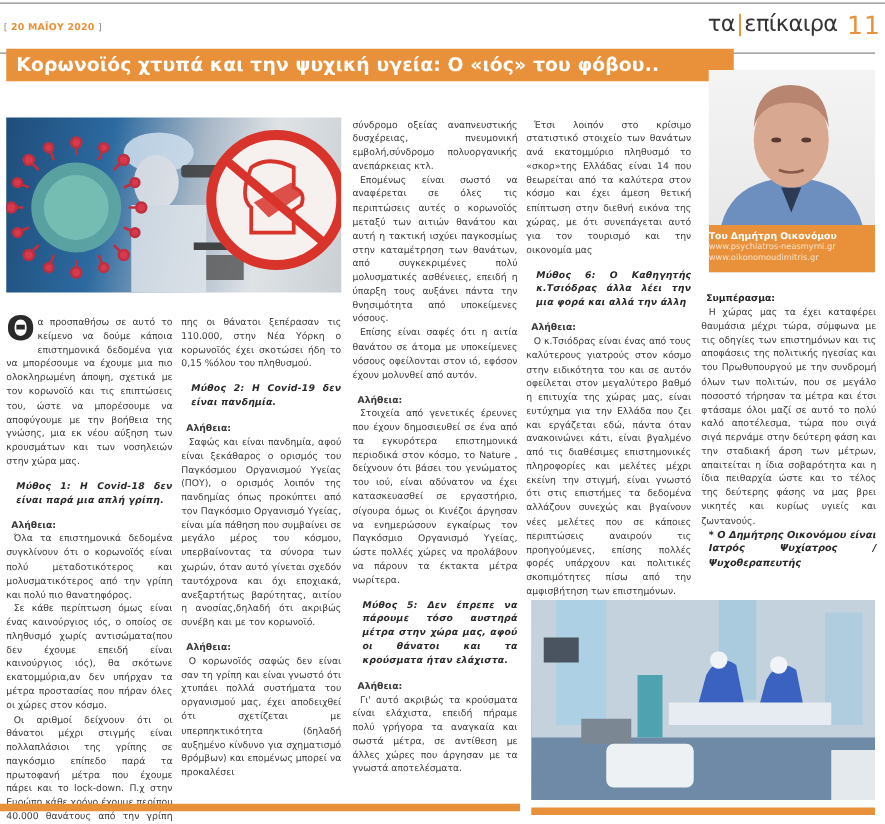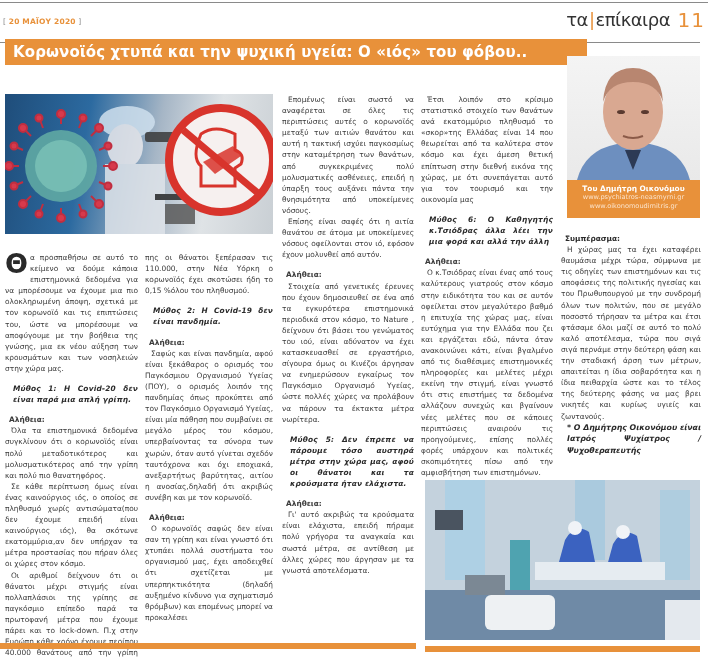--- a/index.html
+++ b/index.html
@@ -22,21 +22,21 @@
   .col .myth { font-weight: bold; color: #2a2a2a; margin-top: 9px; text-indent: 0; padding-left: 8px; letter-spacing: 0.2px; font-style: italic; }
   .col .truth { font-weight: bold; margin-top: 9px; text-indent: 0; padding-left: 4px; }
   .col1 { left: 5px; top: 252px; width: 133px; }
   .col2 { left: 145px; top: 252px; width: 128px; }
   .col3 { left: 282px; top: 94px; width: 132px; }
   .col4 { left: 421px; top: 94px; width: 132px; }
   .col5 { left: 561px; top: 233px; width: 140px; }
   .dropcap { float: left; font-size: 27px; line-height: 22px; font-weight: bold; color: #2a2a2a; margin: 1px 2px 0 0; }
   .author { position: absolute; left: 567px; top: 56px; width: 133px; height: 162px; background: #f2f2f2; overflow: hidden; }
   .author-photo { position: absolute; left: 0; top: 0; width: 133px; height: 124px; background: linear-gradient(180deg, #f4f4f4 0%, #e9e9e9 100%); }
-  .author-caption { position: absolute; left: 0; top: 124px; width: 133px; height: 38px; background: #e8913a; text-align: center; color: #fff; }
+  .author-caption { position: absolute; left: 0; top: 124px; width: 133px; height: 38px; background: #e8913a; color: #fff; }
   .author-caption .name { font-size: 7.4px; font-weight: bold; margin-top: 4px; }
   .author-caption .url { font-size: 6.6px; color: #fbe3cb; line-height: 9px; }
   .conclusion-head { font-weight: bold; color: #2a2a2a; text-indent: 0 !important; padding-left: 4px; }
   .signature { font-weight: bold; font-style: italic; color: #2a2a2a; margin-top: 9px; text-indent: 0 !important; padding-left: 6px; font-size: 7.8px; line-height: 11.5px; }
   .ward { position: absolute; left: 425px; top: 480px; width: 275px; height: 160px; overflow: hidden;
     background: linear-gradient(180deg, #cfd9e2 0%, #b8c8d7 40%, #8fa6bd 70%, #5d7590 100%); }
   .bottom-bar-left { position: absolute; left: 0; top: 643px; width: 416px; height: 6px; background: #e8913a; }
   .bottom-bar-right { position: absolute; left: 425px; top: 646px; width: 275px; height: 6px; background: #e8913a; }
   svg { display: block; }
 </style>
@@ -111,37 +111,38 @@
       <circle cx="216" cy="66" r="52" fill="#f6f0ef" stroke="#d8342c" stroke-width="8"></circle>
       <path d="M196 40 q14 -10 34 0 l0 16 q10 4 6 14 l-6 4 l0 18 l-34 0 l0 -20 q-10 -8 0 -32 z" fill="none" stroke="#d8342c" stroke-width="3"></path>
       <path d="M198 68 l30 -16 l8 10 l-26 18 z" fill="#d8342c" opacity="0.85"></path>
       <line x1="178" y1="36" x2="254" y2="100" stroke="#d8342c" stroke-width="7"></line>
     </g>
   </svg>
 </div>
 
 <div class="col col1">
   <p class="noind"><span class="dropcap">Θ</span><span>α προσπαθήσω σε αυτό το κείμενο να δούμε κάποια επιστημονικά δεδομένα για να μπορέσουμε να έχουμε μια πιο ολοκληρωμένη άποψη, σχετικά με τον κορωνοϊό και τις επιπτώσεις του, ώστε να μπορέσουμε να αποφύγουμε με την βοήθεια της γνώσης, μια εκ νέου αύξηση των κρουσμάτων και των νοσηλειών στην χώρα μας.</span></p>
-  <p class="myth">Μύθος 1: Η Covid-20 δεν είναι παρά μια απλή γρίπη.</p>
+  <p class="myth">Μύθος 1: Η Covid-18 δεν είναι παρά μια απλή γρίπη.</p>
   <p class="truth">Αλήθεια:</p>
   <p>Όλα τα επιστημονικά δεδομένα συγκλίνουν ότι ο κορωνοϊός είναι πολύ μεταδοτικότερος και μολυσματικότερος από την γρίπη και πολύ πιο θανατηφόρος.</p>
   <p>Σε κάθε περίπτωση όμως είναι ένας καινούργιος ιός, ο οποίος σε πληθυσμό χωρίς αντισώματα(που δεν έχουμε επειδή είναι καινούργιος ιός), θα σκότωνε εκατομμύρια,αν δεν υπήρχαν τα μέτρα προστασίας που πήραν όλες οι χώρες στον κόσμο.</p>
   <p>Οι αριθμοί δείχνουν ότι οι θάνατοι μέχρι στιγμής είναι πολλαπλάσιοι της γρίπης σε παγκόσμιο επίπεδο παρά τα πρωτοφανή μέτρα που έχουμε πάρει και το lock-down. Π.χ στην Ευρώπη κάθε χρόνο έχουμε περίπου 40.000 θανάτους από την γρίπη ενώ μόνο σε 4 χώρες της Ευρώ-</p>
 </div>
 
 <div class="col col2">
   <p class="noind">πης οι θάνατοι ξεπέρασαν τις 110.000, στην Νέα Υόρκη ο κορωνοϊός έχει σκοτώσει ήδη το 0,15 %όλου του πληθυσμού.</p>
   <p class="myth">Μύθος 2: Η Covid-19 δεν είναι πανδημία.</p>
   <p class="truth">Αλήθεια:</p>
   <p>Σαφώς και είναι πανδημία, αφού είναι ξεκάθαρος ο ορισμός του Παγκόσμιου Οργανισμού Υγείας (ΠΟΥ), ο ορισμός λοιπόν της πανδημίας όπως προκύπτει από τον Παγκόσμιο Οργανισμό Υγείας, είναι μία πάθηση που συμβαίνει σε μεγάλο μέρος του κόσμου, υπερβαίνοντας τα σύνορα των χωρών, όταν αυτό γίνεται σχεδόν ταυτόχρονα και όχι εποχιακά, ανεξαρτήτως βαρύτητας, αιτίου η ανοσίας,δηλαδή ότι ακριβώς συνέβη και με τον κορωνοϊό.</p>
   <p class="truth">Αλήθεια:</p>
   <p>Ο κορωνοϊός σαφώς δεν είναι σαν τη γρίπη και είναι γνωστό ότι χτυπάει πολλά συστήματα του οργανισμού μας, έχει αποδειχθεί ότι σχετίζεται με υπερπηκτικότητα (δηλαδή αυξημένο κίνδυνο για σχηματισμό θρόμβων) και επομένως μπορεί να προκαλέσει</p>
 </div>
 
 <div class="col col3">
+  <p class="noind">σύνδρομο οξείας αναπνευστικής δυσχέρειας, πνευμονική εμβολή,σύνδρομο πολυοργανικής ανεπάρκειας κτλ.</p>
   <p>Επομένως είναι σωστό να αναφέρεται σε όλες τις περιπτώσεις αυτές ο κορωνοϊός μεταξύ των αιτιών θανάτου και αυτή η τακτική ισχύει παγκοσμίως στην καταμέτρηση των θανάτων, από συγκεκριμένες πολύ μολυσματικές ασθένειες, επειδή η ύπαρξη τους αυξάνει πάντα την θνησιμότητα από υποκείμενες νόσους.</p>
   <p>Επίσης είναι σαφές ότι η αιτία θανάτου σε άτομα με υποκείμενες νόσους οφείλονται στον ιό, εφόσον έχουν μολυνθεί από αυτόν.</p>
   <p class="truth">Αλήθεια:</p>
   <p>Στοιχεία από γενετικές έρευνες που έχουν δημοσιευθεί σε ένα από τα εγκυρότερα επιστημονικά περιοδικά στον κόσμο, το Nature , δείχνουν ότι βάσει του γενώματος του ιού, είναι αδύνατον να έχει κατασκευασθεί σε εργαστήριο, σίγουρα όμως οι Κινέζοι άργησαν να ενημερώσουν εγκαίρως τον Παγκόσμιο Οργανισμό Υγείας, ώστε πολλές χώρες να προλάβουν να πάρουν τα έκτακτα μέτρα νωρίτερα.</p>
   <p class="myth">Μύθος 5: Δεν έπρεπε να πάρουμε τόσο αυστηρά μέτρα στην χώρα μας, αφού οι θάνατοι και τα κρούσματα ήταν ελάχιστα.</p>
   <p class="truth">Αλήθεια:</p>
   <p>Γι' αυτό ακριβώς τα κρούσματα είναι ελάχιστα, επειδή πήραμε πολύ γρήγορα τα αναγκαία και σωστά μέτρα, σε αντίθεση με άλλες χώρες που άργησαν με τα γνωστά αποτελέσματα.</p>
 </div>
 
 <div class="col col4">

